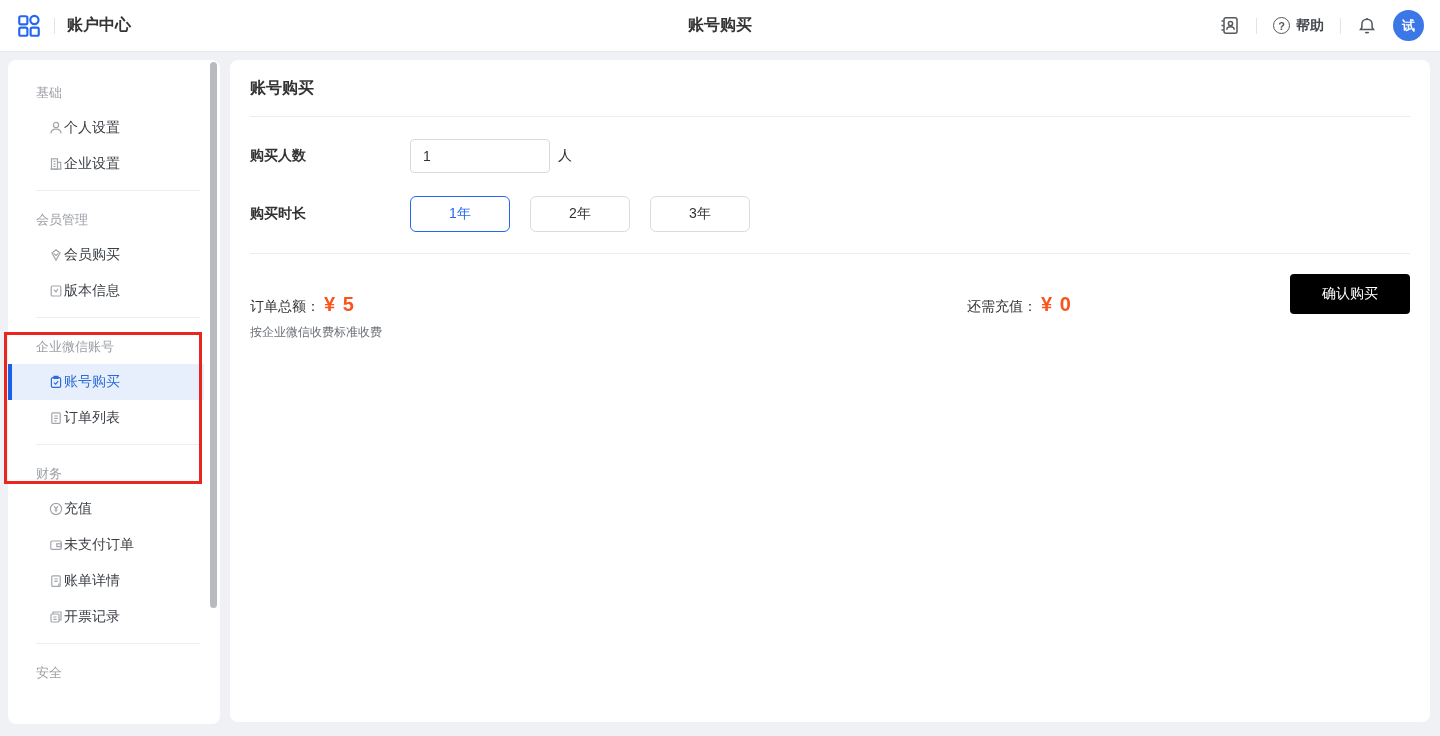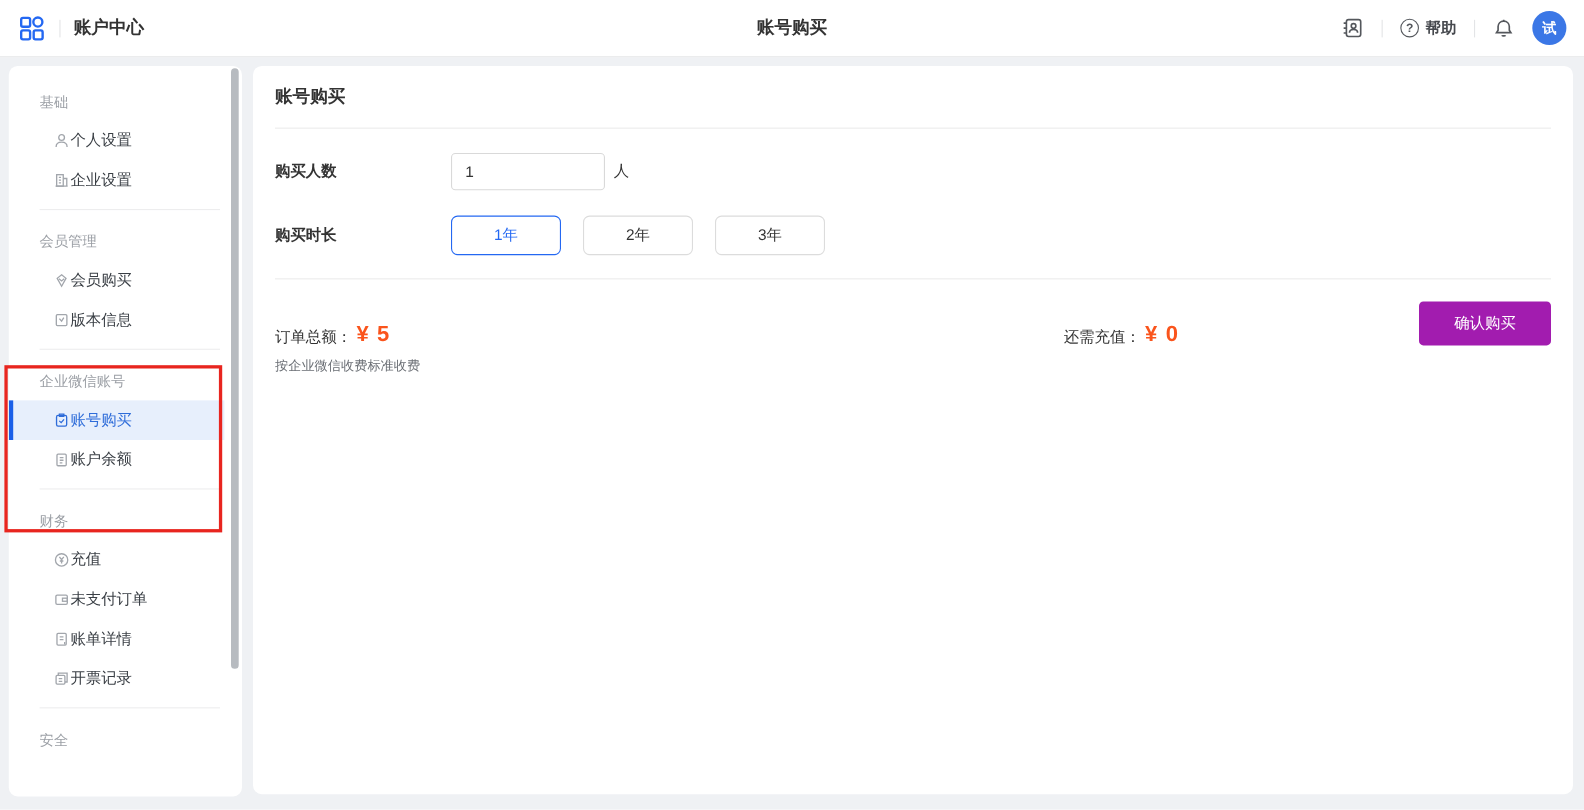--- a/index.html
+++ b/index.html
@@ -85,21 +85,21 @@
   .summary { position:relative; padding-top:22px; height:120px; }
   .sum-item { position:absolute; top:22px; display:flex; align-items:flex-end; height:40px; }
   .sum-item.total { left:0; }
   .sum-item.balance { left:323px; }
   .sum-item.recharge { left:717px; }
   .sum-label { font-size:14px; color:#333; }
   .sum-value { font-size:20px; font-weight:bold; color:#fa541c; margin-left:4px; letter-spacing:1px; }
   .sum-note { position:absolute; left:0; top:70px; font-size:12px; color:#6b6f75; }
   .confirm-btn {
     position:absolute; right:0; top:20px; width:120px; height:40px;
-    background:#a21caf; color:#fff; border:none; border-radius:4px;
+    background:#000000; color:#fff; border:none; border-radius:4px;
     font-size:14px; font-family:inherit; cursor:pointer;
   }
   svg { display:block; }
 </style>
 </head>
 <body>
 
 <header class="topbar">
   <div class="tb-left">
     <span class="tb-icon">
@@ -197,21 +197,21 @@
     </span>
     <span>账号购买</span>
   </div>
   <div class="side-item">
     <span class="sicon">
       <svg width="16" height="16" viewBox="0 0 16 16" fill="none" stroke="currentColor" stroke-width="1.2">
         <rect x="3.8" y="2.8" width="8.4" height="10.6" rx="1"></rect>
           <path d="M6.3 6h3.4M6.3 8.4h3.4M6.3 10.8h2.4"></path>
       </svg>
     </span>
-    <span>账户余额</span>
+    <span>订单列表</span>
   </div>
   <div class="side-div"></div>
 
   <div class="side-label gap">财务</div>
   <div class="side-item">
     <span class="sicon">
       <svg width="16" height="16" viewBox="0 0 16 16" fill="none" stroke="currentColor" stroke-width="1.2">
         <circle cx="8" cy="8" r="5.6"></circle>
           <path d="M6 5.2l2 2.6 2-2.6M8 7.8v3.4M6.4 9h3.2"></path>
       </svg>

